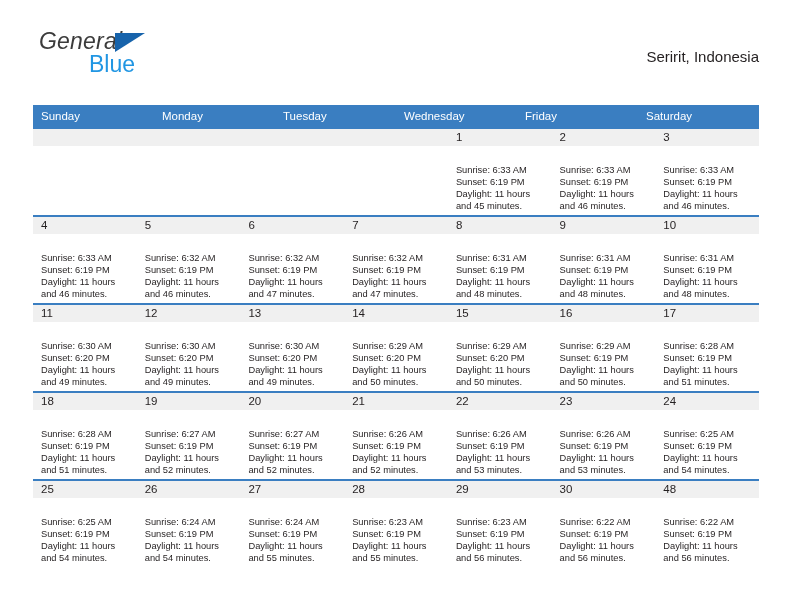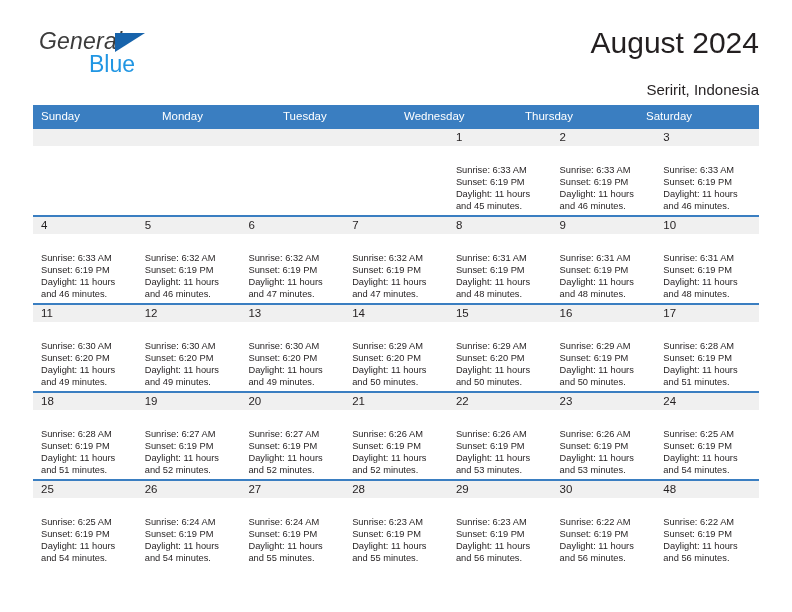--- a/index.html
+++ b/index.html
@@ -153,34 +153,33 @@
 
   <div class="header">
 
     <div class="brand">
       <span class="brand-general">General</span>
       <span class="brand-triangle"></span>
       <span class="brand-blue">Blue</span>
     </div>
 
     <div class="title-block">
-      <h1 class="cal-title">August 2024</h1>
       <div class="cal-subtitle">Seririt, Indonesia</div>
     </div>
 
   </div>
 
   <div class="calendar">
 
     <div class="weekday-row">
       <div class="weekday">Sunday</div>
       <div class="weekday">Monday</div>
       <div class="weekday">Tuesday</div>
       <div class="weekday">Wednesday</div>
-      <div class="weekday">Thursday</div>
+      <div class="weekday">Friday</div>
       <div class="weekday">Saturday</div>
     </div>
 
     <div class="week">
       <div class="day empty">
         <div class="day-number-band"></div>
         <div class="day-info">
           <div></div>
           <div></div>
           <div class="daylight"></div>

